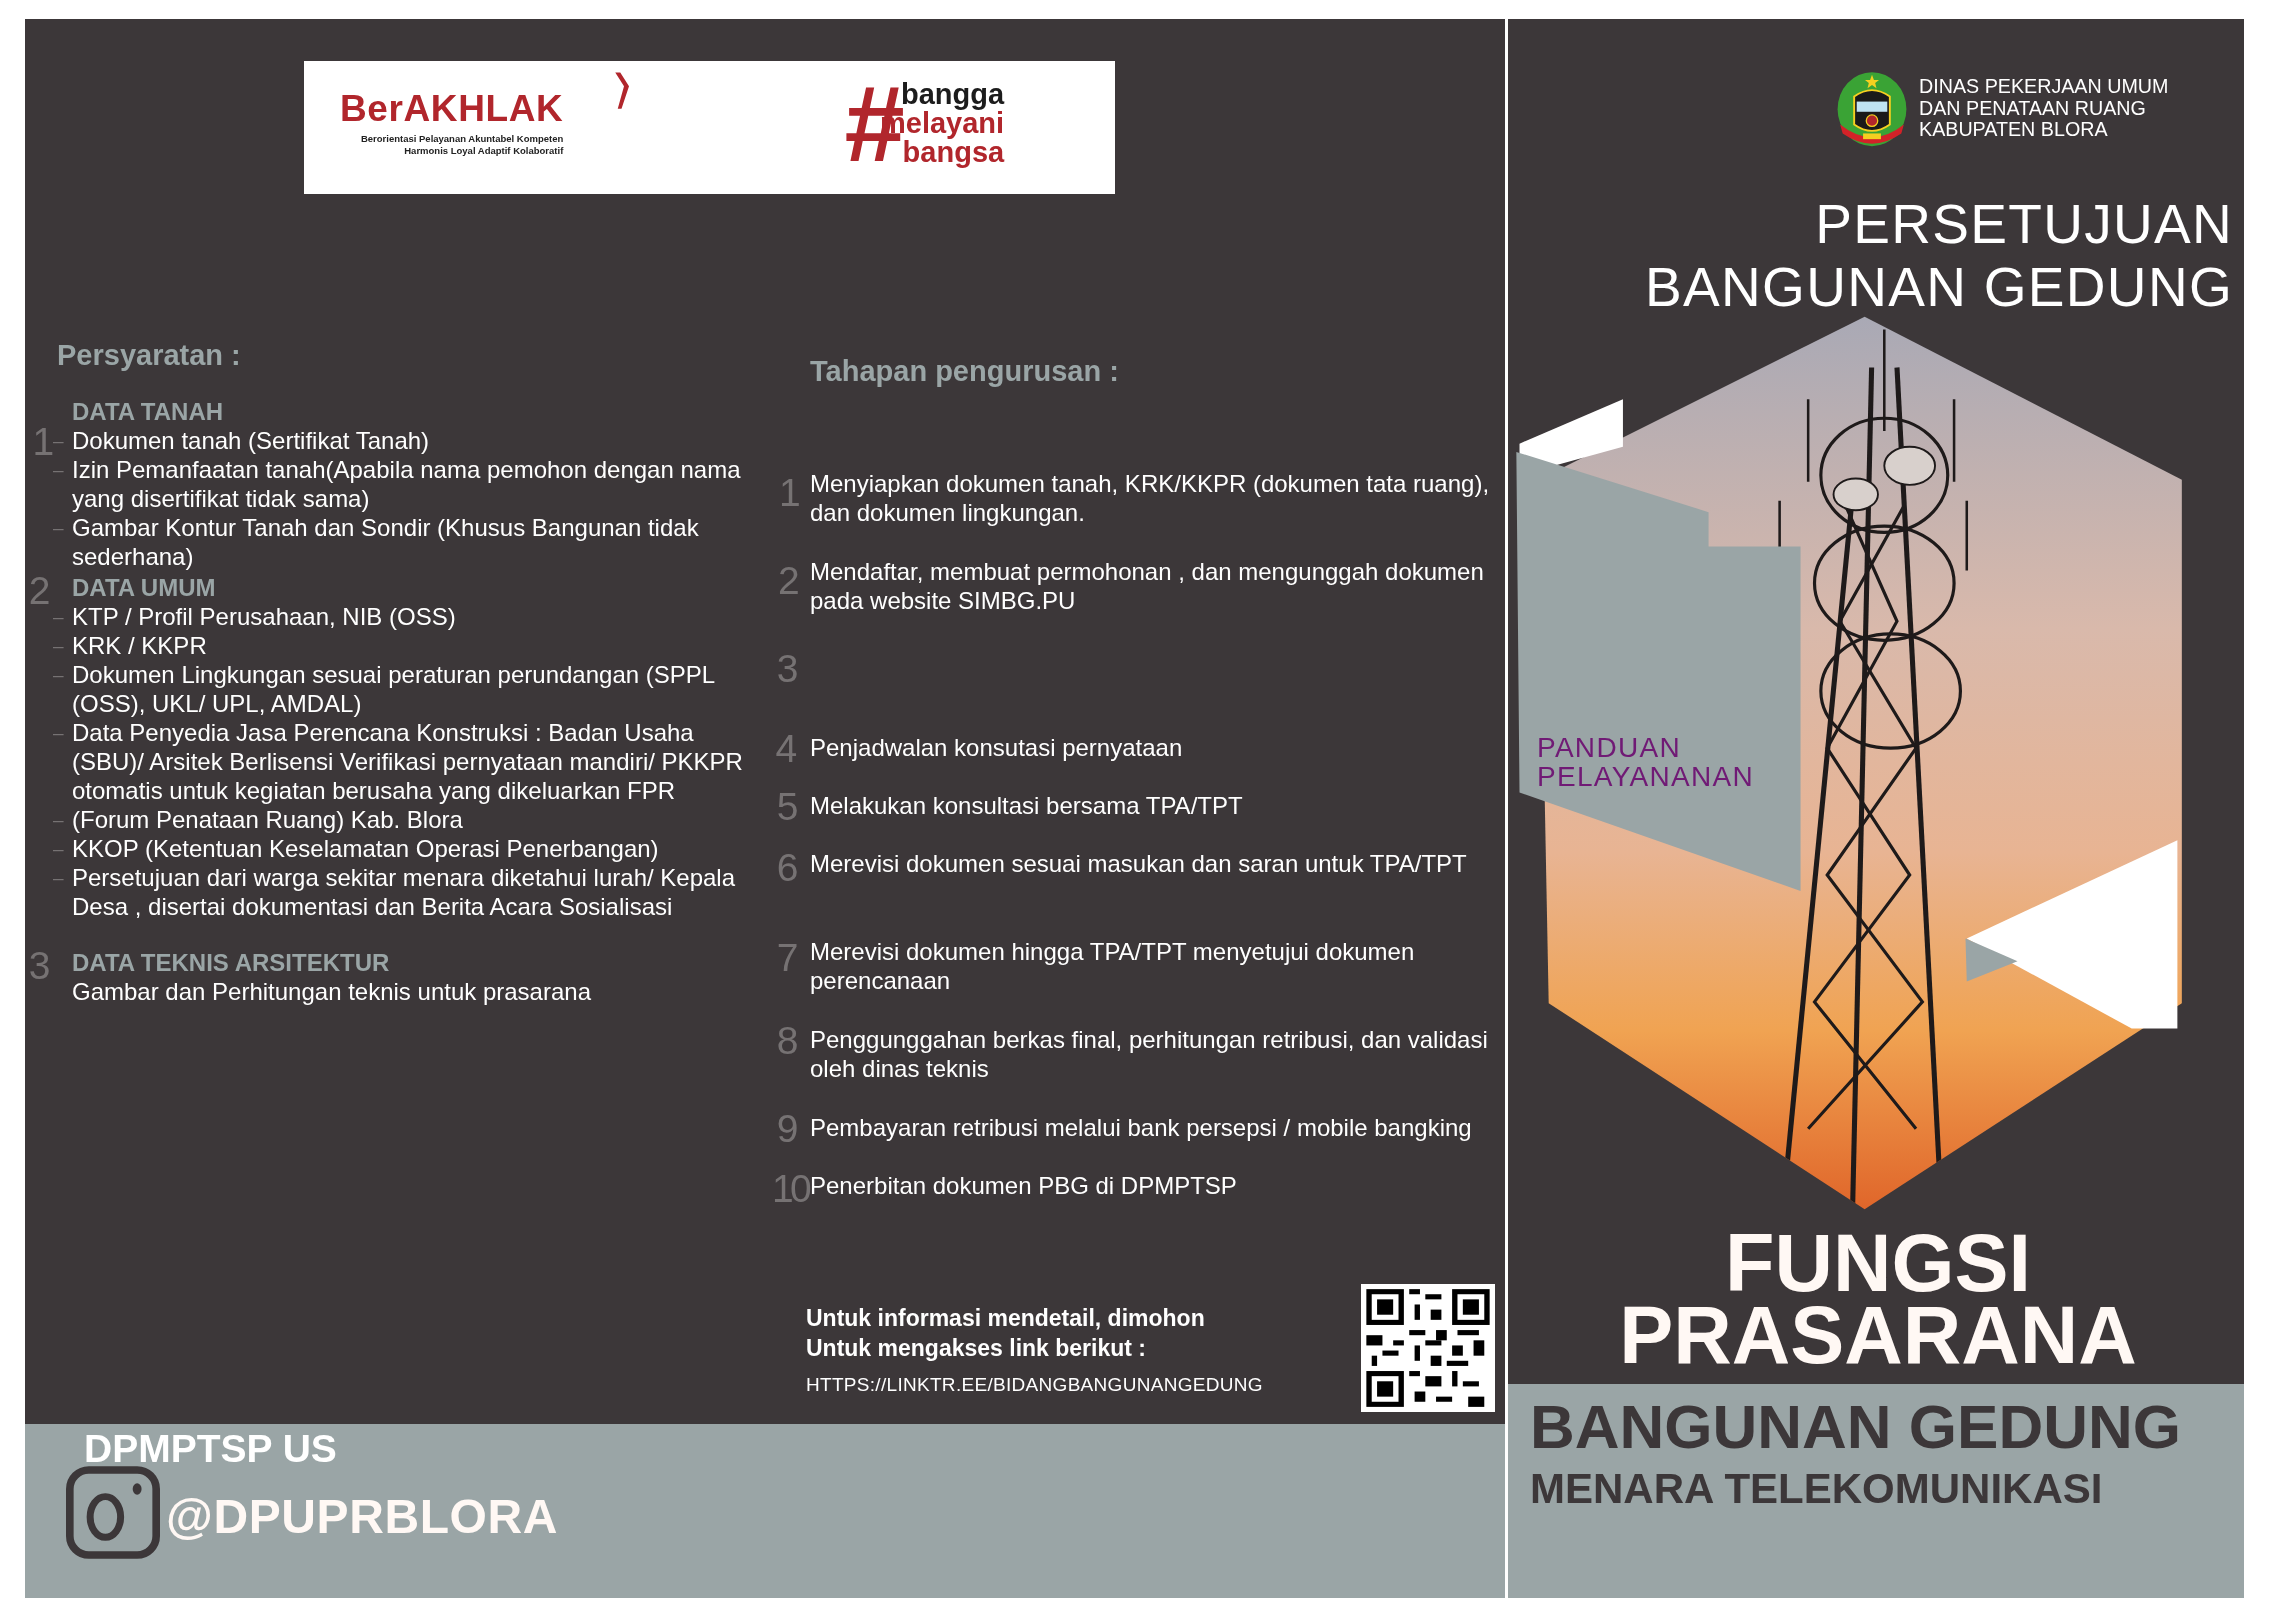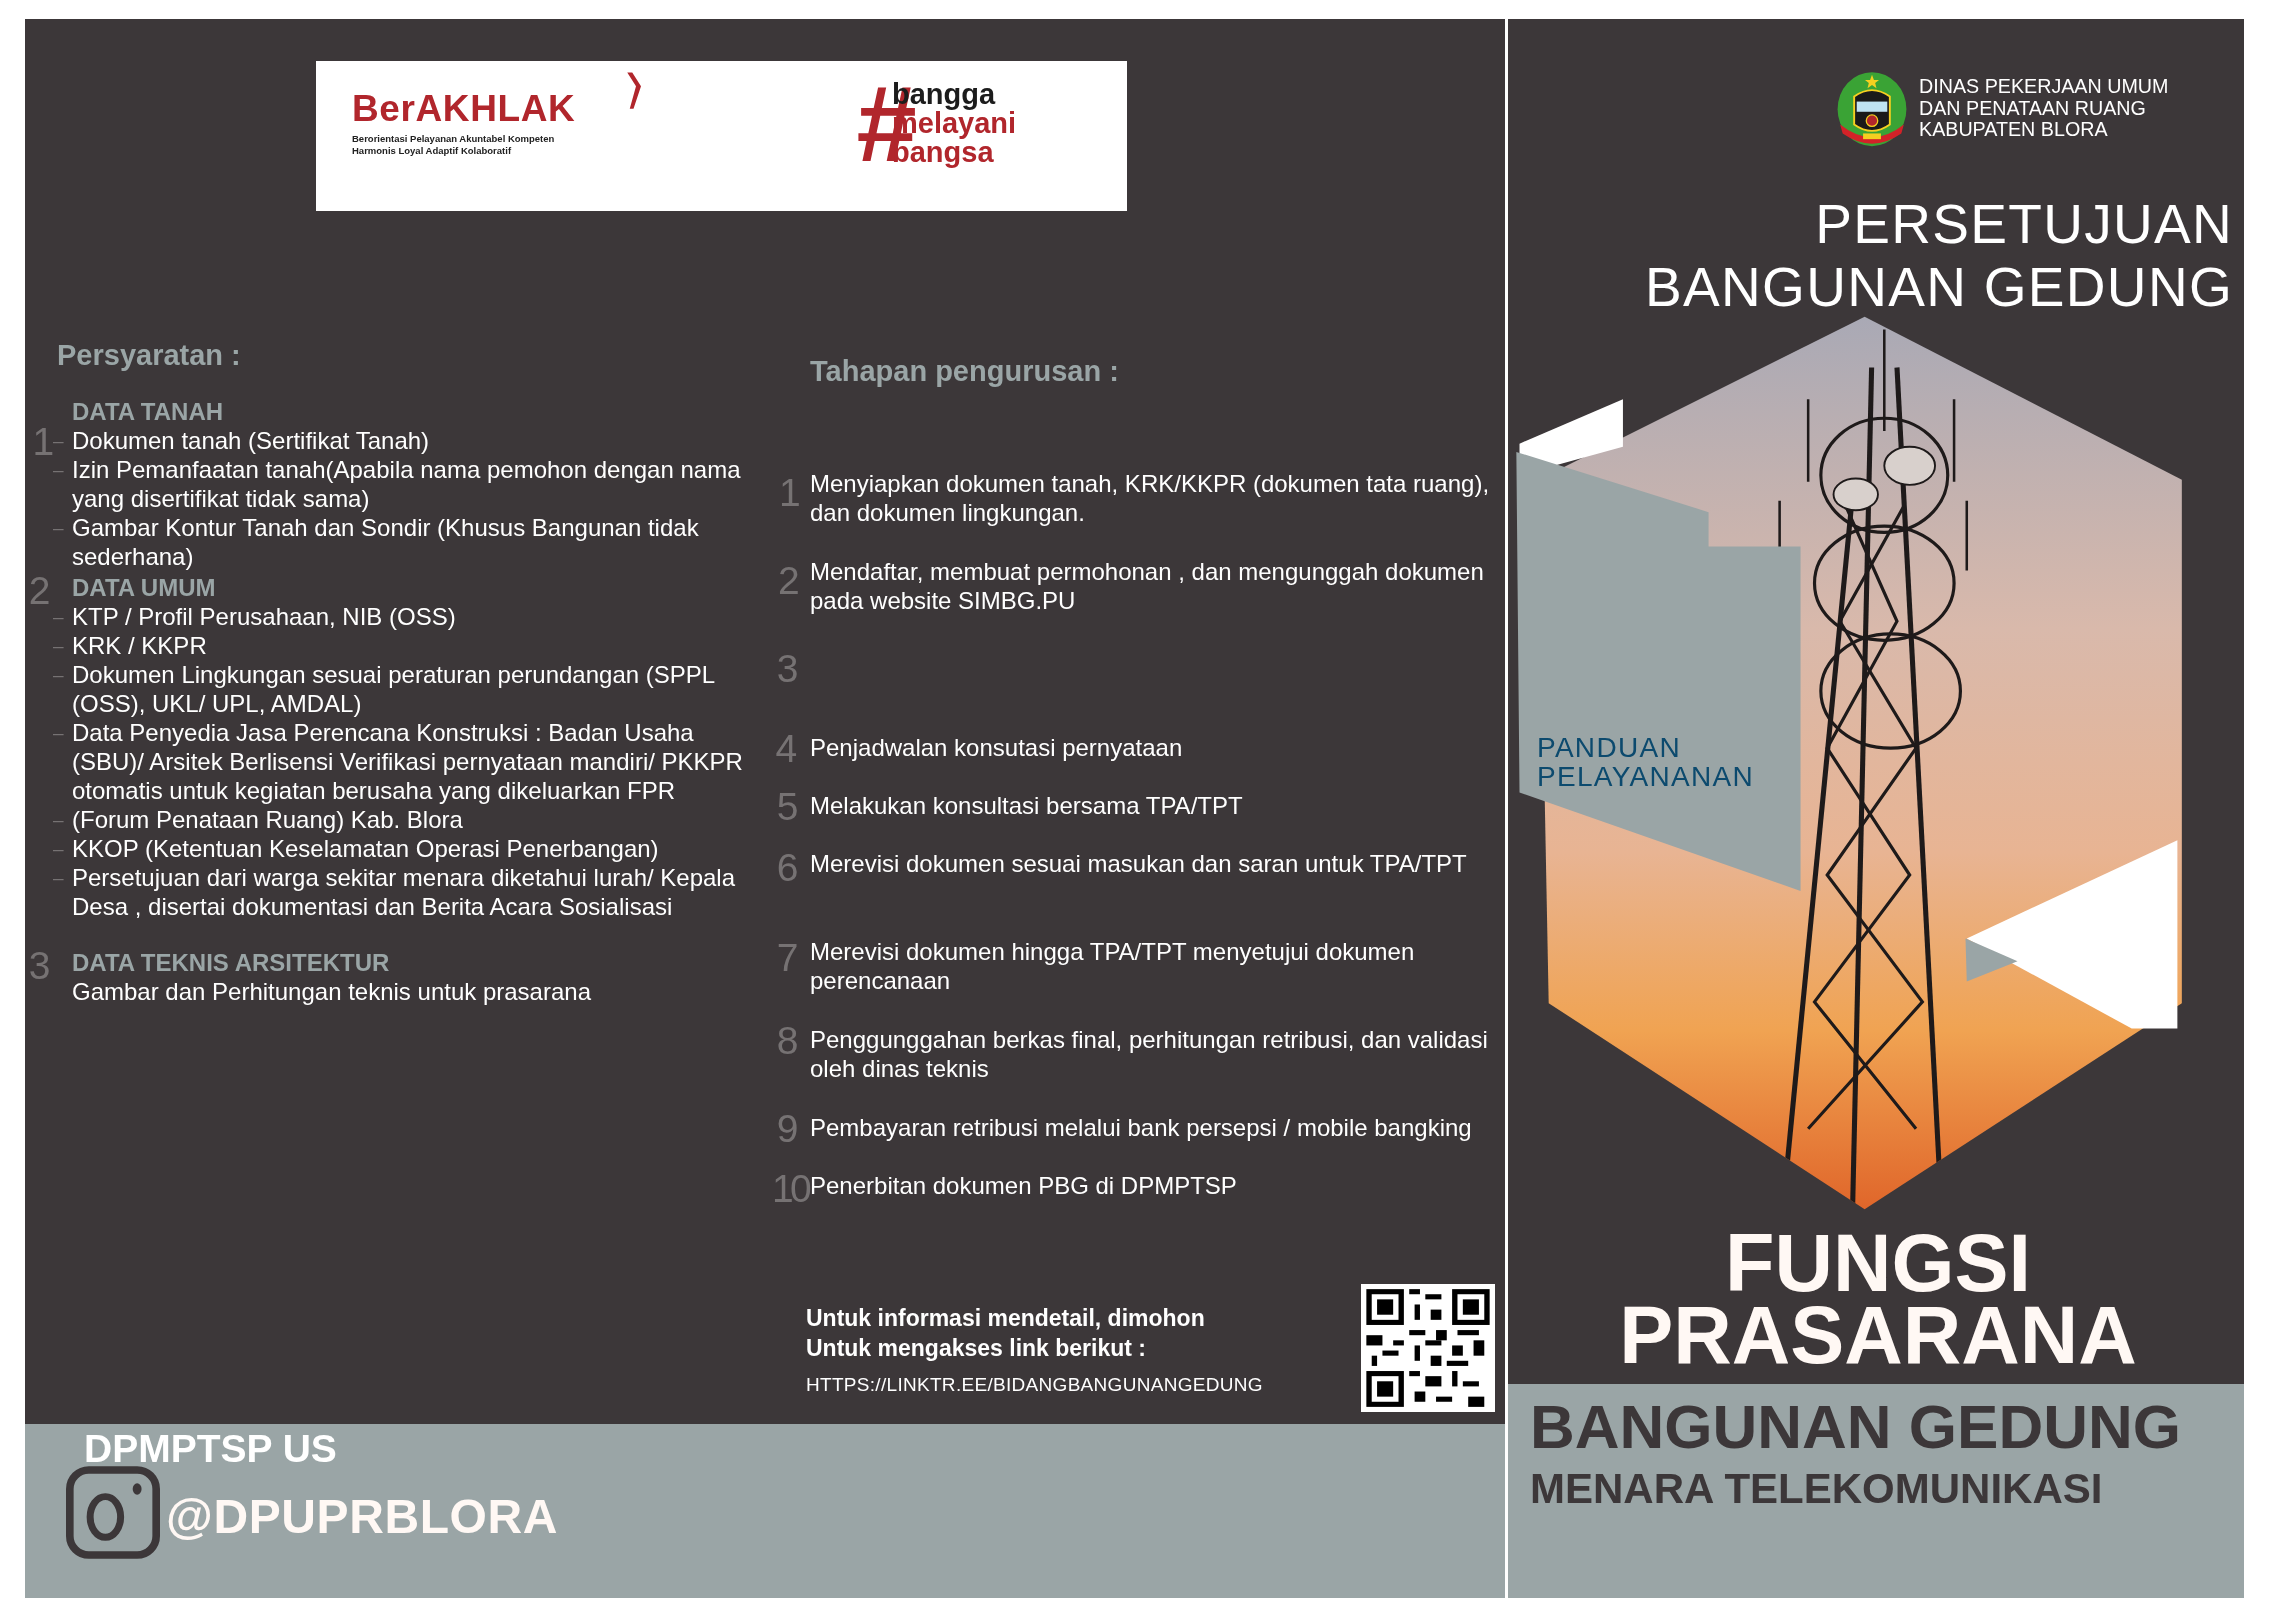--- a/index.html
+++ b/index.html
@@ -8,21 +8,21 @@
   .abs { position:absolute; }
   .dark { background:#3c3739; }
   .grey { background:#9aa5a6; }
 
   
   #left-panel { left:25px; top:19px; width:1480px; height:1405px; }
   #left-band  { left:25px; top:1424px; width:1480px; height:174px; }
   #divider { left:1505px; top:19px; width:2.5px; height:1365px; background:#ffffff; }
 
   
-  #banner { left:316px; top:61px; width:811px; height:150px; background:#ffffff; }
+  #banner { left:304px; top:61px; width:811px; height:133px; background:#ffffff;text-align:right; }
   #berakhlak { left:36px; top:29px; }
   #berakhlak .word { font-size:37px; font-weight:bold; color:#b1262c; letter-spacing:0.6px; line-height:37px; }
   #berakhlak .chev { position:absolute; left:274px; top:-18px; width:15px; height:37px; }
   #berakhlak .sub { font-size:9.5px; color:#222; line-height:12px; margin-top:6.3px; font-weight:bold; }
   #bangga { left:539px; top:15px; width:216px; height:101px; }
   #bangga .hash { position:absolute; left:0; top:0; font-size:108px; line-height:95px; font-weight:bold; color:#b1262c; font-style:italic; }
   #bangga .lines { position:absolute; left:37px; top:3.8px; font-size:29px; line-height:29px; font-weight:bold; }
   #bangga .l1 { color:#1c1c1c; }
   #bangga .l2, #bangga .l3 { color:#b1262c; }
 
@@ -38,21 +38,21 @@
 
   #org { left:1835px; top:71px; }
   #org .emblem { position:absolute; left:0; top:0; width:74px; height:79px; }
   #org .name { position:absolute; left:84px; top:5px; font-size:19.7px; line-height:21.6px; color:#ffffff; white-space:nowrap; }
 
   #pbg-title { left:1535px; top:193px; width:698px; text-align:right; color:#ffffff;
                font-size:55px; line-height:63px; letter-spacing:1.3px; }
 
   #hexwrap { left:1510px; top:304px; width:734px; height:920px; }
 
-  #panduan { left:1537px; top:733px; color:#0c4a6e; font-size:28px; line-height:29px; letter-spacing:1.3px; }
+  #panduan { left:1537px; top:733px; color:#701a75; font-size:28px; line-height:29px; letter-spacing:1.3px; }
 
   #fungsi { left:1510px; top:1227px; width:736px; text-align:center; color:#fff8f4;
             font-size:81px; line-height:72px; font-weight:bold; }
 
   #bg-title { left:1530px; top:1392px; color:#3c3739; font-size:62px; line-height:70px; font-weight:bold; white-space:nowrap; }
   #mt-title { left:1530px; top:1465px; color:#3c3739; font-size:42px; line-height:48px; font-weight:bold; white-space:nowrap; }
 
   
   #follow { left:84px; top:1427px; color:#ffffff; font-size:39px; font-weight:bold; }
   #ig-icon { left:66px; top:1466px; width:94px; height:93px; }

